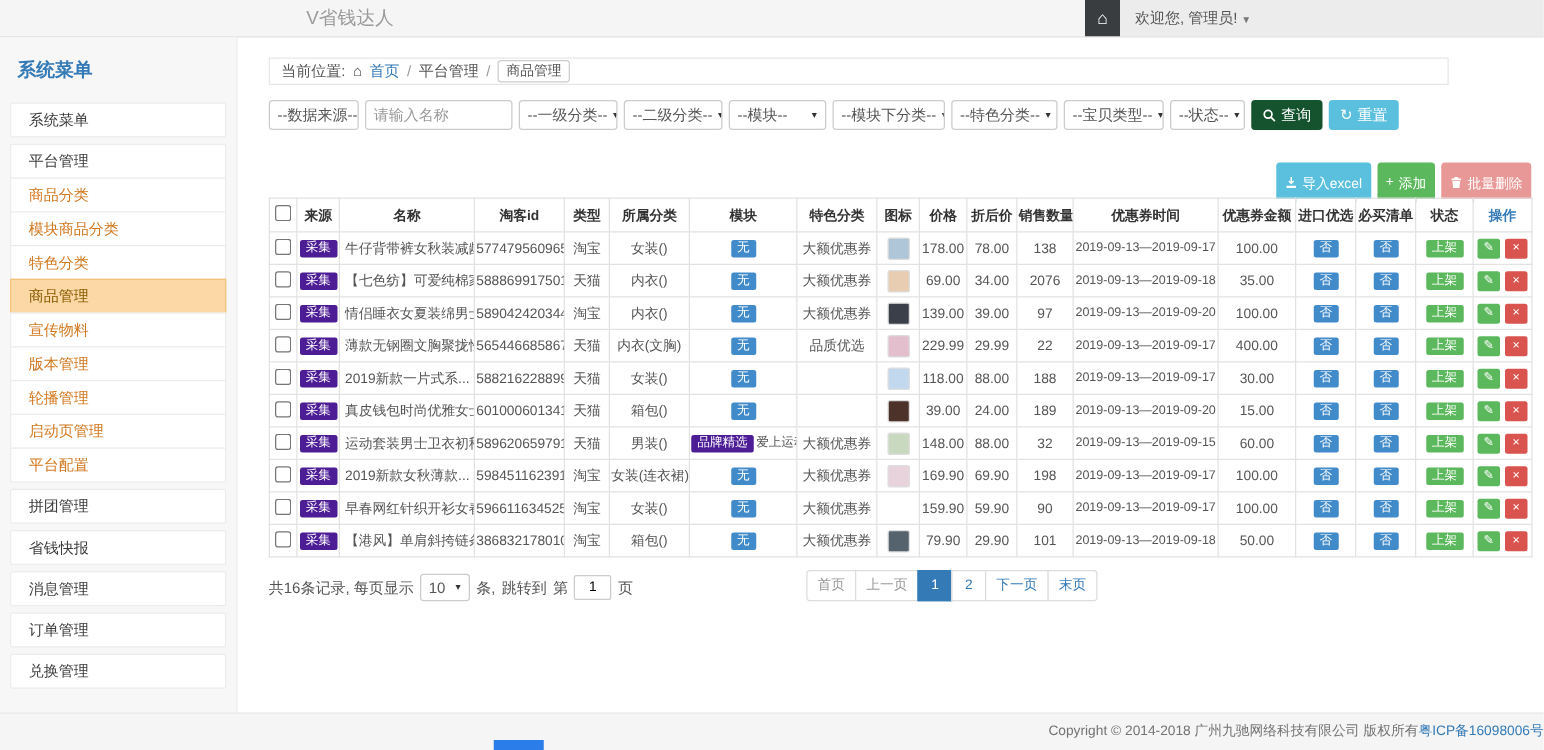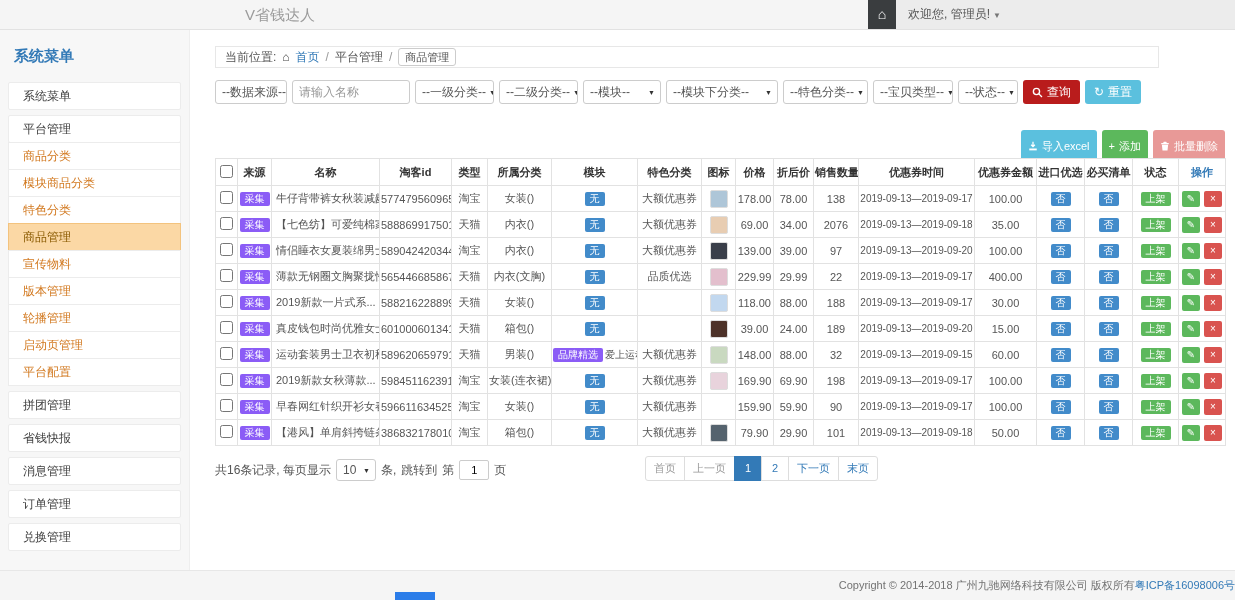--- a/index.html
+++ b/index.html
@@ -30,41 +30,41 @@
   .bc-link{color:#337ab7}
   .bc-sep{color:#999}
   .bc-current{border:1px solid #ccc;border-radius:3px;background:#fff;padding:0 6px;font-size:11px;line-height:16px;color:#555}
 
   
   .filter-row{position:absolute;top:80px;left:215px;width:1010px;display:flex;gap:5px;align-items:center}
   .select{display:inline-flex;align-items:center;justify-content:space-between;height:24px;border:1px solid #ccc;border-radius:3px;background:#fff;padding:0 5px 0 6px;color:#555;cursor:pointer;white-space:nowrap;overflow:hidden}
   .select .caret{font-size:7px;color:#333;margin-left:3px}
   .text-input{height:24px;border:1px solid #ccc;border-radius:3px;padding:0 6px;font-size:12px;color:#333}
   .text-input::placeholder{color:#999}
-  .f0{width:72px}.f1{width:118px}.f2{width:79px}.f3{width:79px}.f4{width:78px}.f5{width:112px}.f6{width:85px}.f7{width:80px}.f8{width:60px}
+  .f0{width:72px}.f1{width:118px}.f2{width:79px}.f3{width:79px}.f4{width:78px}.f5{width:90px}.f6{width:85px}.f7{width:80px}.f8{width:60px}
   .btn{height:24px;border:none;border-radius:3px;color:#fff;font-size:12px;padding:0 9px;cursor:pointer;display:inline-flex;align-items:center;gap:4px;white-space:nowrap}
-  .btn-primary{background:#b91c1c}
+  .btn-primary{background:#14532d}
   .btn-info{background:#5bc0de}
   .btn-success{background:#5cb85c}
   .btn-danger{background:#e89997}
 
   
   .toolbar{position:absolute;top:130px;left:215px;width:1010px;display:flex;justify-content:flex-end;gap:5px}
   .toolbar .btn{height:21px;font-size:11px;padding:16px 7px}
 
   
   .grid{position:absolute;top:158px;left:215px;width:1010px;border-collapse:collapse;table-layout:fixed}
   .grid th,.grid td{border:1px solid #e2e2e2;text-align:center;padding:0 1px;overflow:hidden;white-space:nowrap}
   .grid th{height:27px;font-size:11px;font-weight:bold;color:#333;background:#fff}
   .grid th.th-ops{color:#337ab7}
   .grid td{height:26px;font-size:11px;color:#555}
   .grid td.td-left{text-align:left;padding-left:4px}
   .grid td.td-time{font-size:10px}
   .tag{display:inline-block;padding:1px 5px;border-radius:2px;color:#fff;font-size:10px;line-height:12px}
-  .tag-orange{background:#8b5cf6}
+  .tag-orange{background:#4c1d95}
   .tag-blue{background:#428bca}
   .tag-green{background:#5cb85c}
   .module-extra{font-size:10px;color:#555;margin-left:2px}
   .thumb{display:inline-block;width:18px;height:18px;border-radius:2px;vertical-align:middle;border:1px solid #ddd}
   .op-btn{display:inline-block;width:18px;height:16px;line-height:15px;border-radius:2px;color:#fff;font-size:10px;text-align:center;cursor:pointer;margin:0 2px}
   .op-edit{background:#5cb85c}
   .op-del{background:#d9534f}
 
   
   .page-info{position:absolute;top:458px;left:215px;height:24px;display:flex;align-items:center;gap:5px;color:#555}

